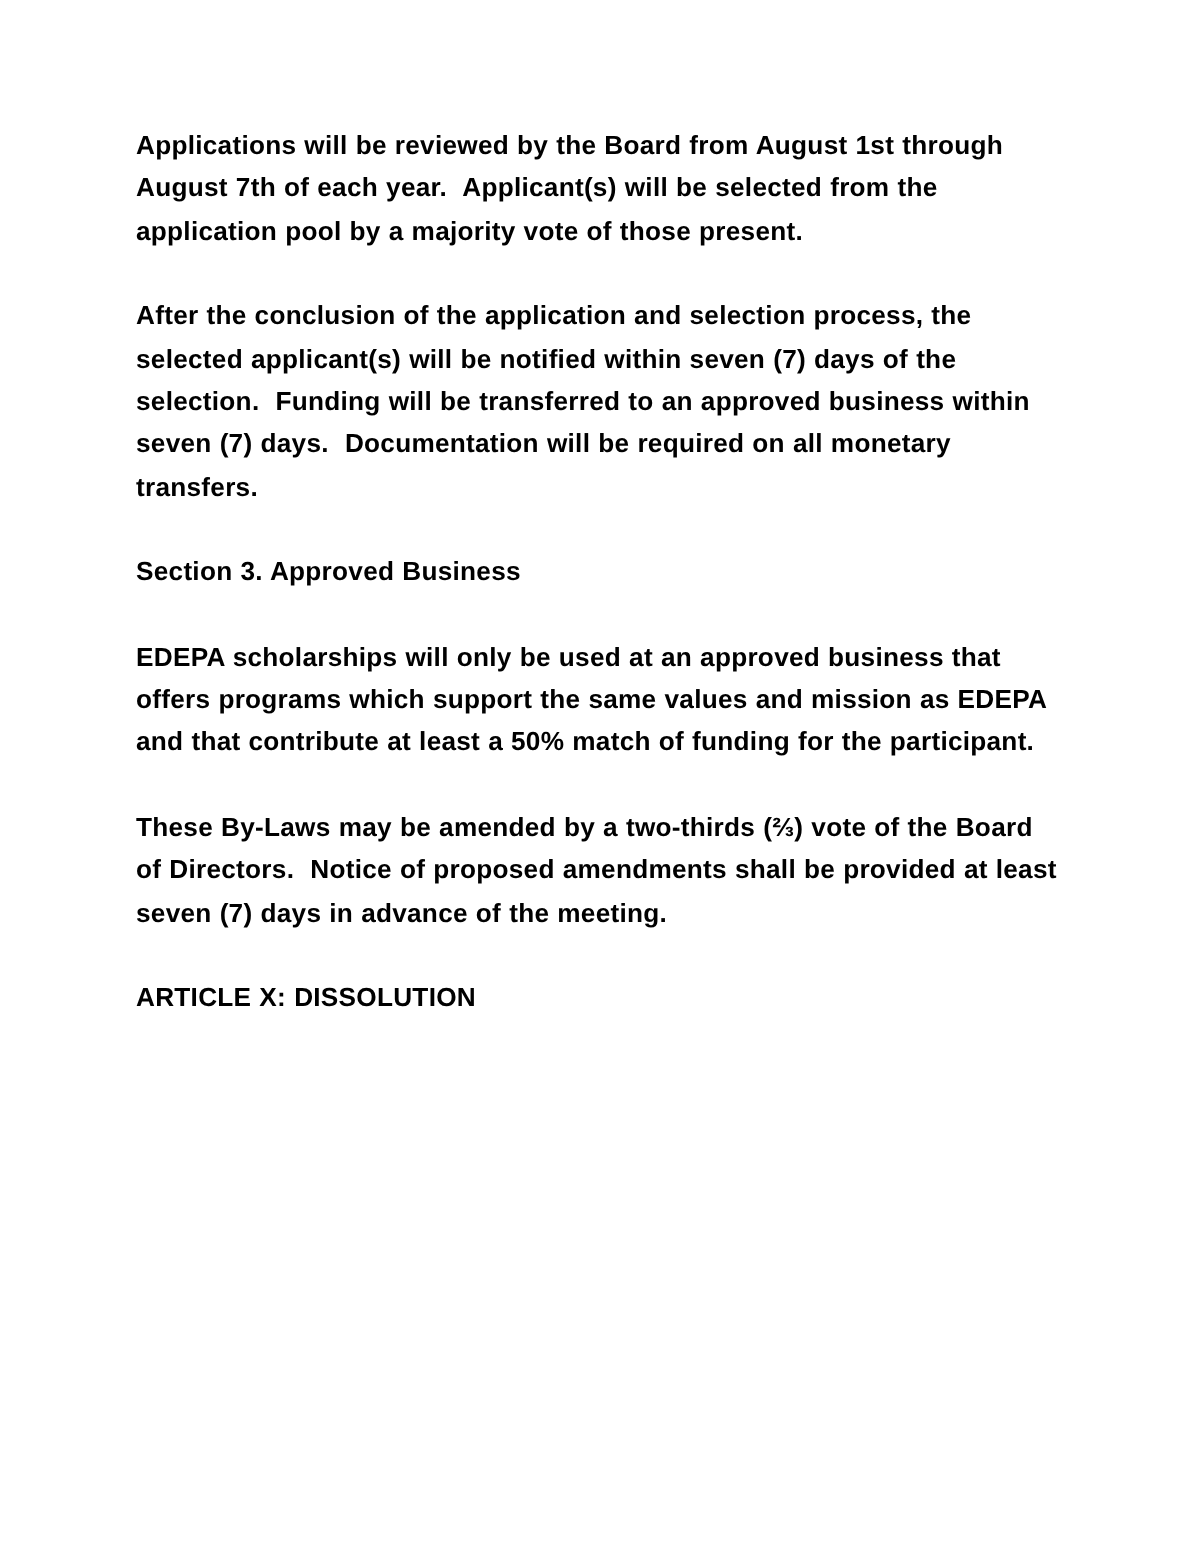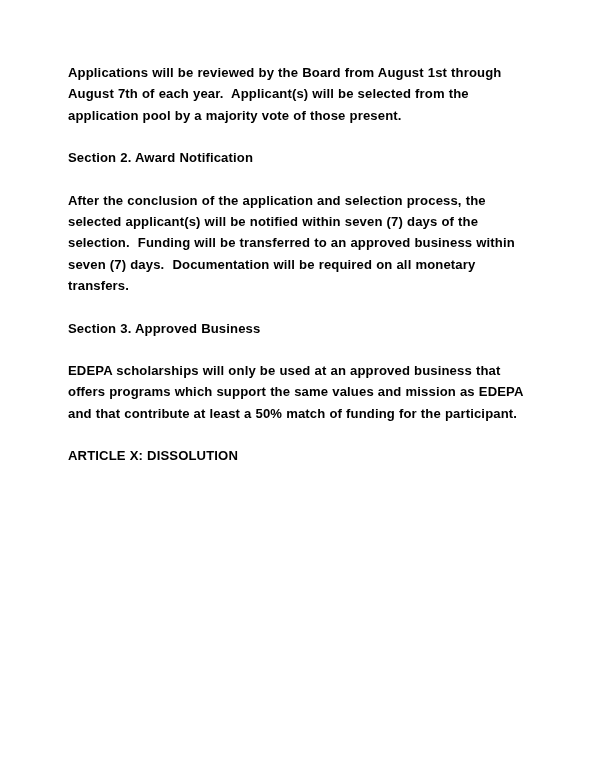--- a/index.html
+++ b/index.html
@@ -56,28 +56,28 @@
     margin-bottom: 0;
   }
 </style>
 </head>
 <body>
 
 <div class="page">
 
   <p class="block para">Applications will be reviewed by the Board from August 1st through August 7th of each year.  Applicant(s) will be selected from the application pool by a majority vote of those present.</p>
 
-  <p class="block heading">Section 2. Award Notification</p>
 
   <p class="block para">After the conclusion of the application and selection process, the selected applicant(s) will be notified within seven (7) days of the selection.  Funding will be transferred to an approved business within seven (7) days.  Documentation will be required on all monetary transfers.</p>
 
   <p class="block heading">Section 3. Approved Business</p>
 
   <p class="block para gap-tight">EDEPA scholarships will only be used at an approved business that offers programs which support the same values and mission as EDEPA and that contribute at least a 50% match of funding for the participant.</p>
 
 
 
 
 
+  <p class="block para">These By-Laws may be amended by a two-thirds (⅔) vote of the Board of Directors.  Notice of proposed amendments shall be provided at least seven (7) days in advance of the meeting.</p>
 
   <p class="block article-title last">ARTICLE X: DISSOLUTION</p>
 
 </div>
 
 </body></html>

